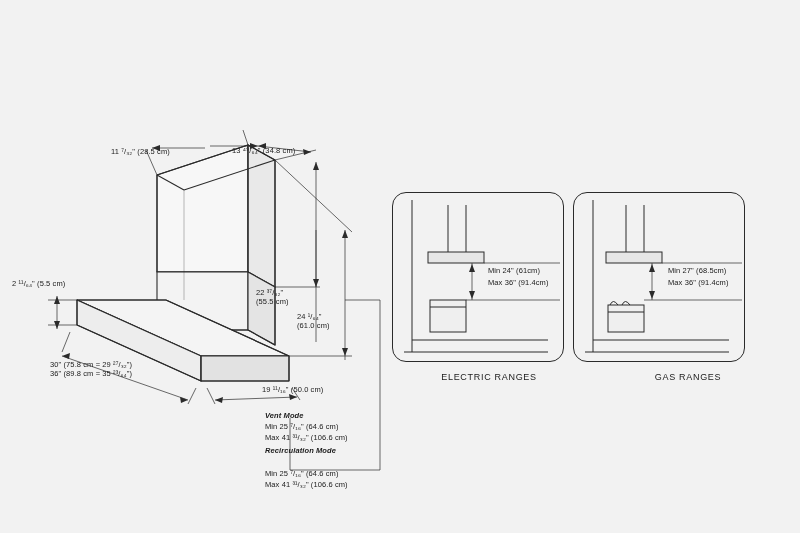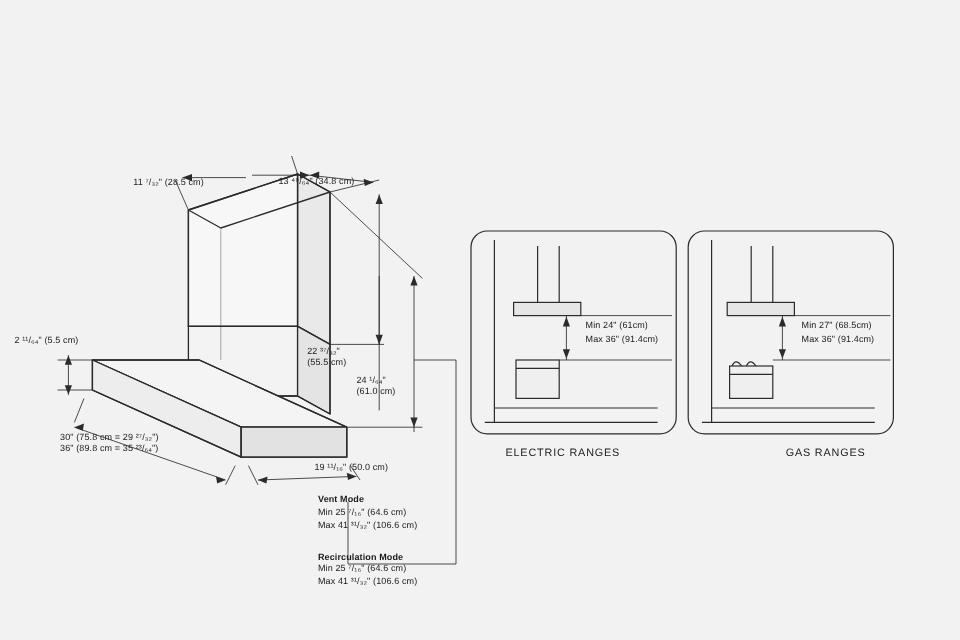--- a/index.html
+++ b/index.html
@@ -16,21 +16,21 @@
     overflow: hidden;
   }
   .lbl {
     position: absolute;
     font-size: 7.5px;
     color: #1a1a1a;
     line-height: 1.25;
     white-space: pre;
     letter-spacing: 0.1px;
   }
-  .lbl.bold { font-weight: bold; }
+  .lbl.bold { font-weight: bold; font-style: italic; }
   .cap {
     position: absolute;
     font-size: 9px;
     letter-spacing: 0.7px;
     color: #1a1a1a;
     text-align: center;
     white-space: pre;
   }
   svg { position: absolute; left: 0; top: 0; }
   .panel-box {
@@ -146,21 +146,21 @@
   <div class="lbl" style="left:297px; top:312px;">24 ¹/₆₄"
 (61.0 cm)</div>
   <div class="lbl" style="left:50px; top:360px;">30" (75.8 cm = 29 ²⁷/₃₂")
 36" (89.8 cm = 35 ²³/₆₄")</div>
   <div class="lbl" style="left:262px; top:385px;">19 ¹¹/₁₆" (50.0 cm)</div>
 
   <div class="lbl bold" style="left:265px; top:411px;">Vent Mode</div>
   <div class="lbl" style="left:265px; top:422px;">Min 25 ⁷/₁₆" (64.6 cm)</div>
   <div class="lbl" style="left:265px; top:433px;">Max 41 ³¹/₃₂" (106.6 cm)</div>
 
-  <div class="lbl bold" style="left:265px; top:460px;">Recirculation Mode</div>
+  <div class="lbl bold" style="left:265px; top:446px;">Recirculation Mode</div>
   <div class="lbl" style="left:265px; top:469px;">Min 25 ⁷/₁₆" (64.6 cm)</div>
   <div class="lbl" style="left:265px; top:480px;">Max 41 ³¹/₃₂" (106.6 cm)</div>
 
   <div class="panel-box" style="left:392px; top:192px; width:170px; height:168px;"></div>
   <svg width="800" height="533" viewBox="0 0 800 533">
     <g fill="none" stroke="#2b2b2b" stroke-width="1">
 
       <line x1="412" y1="200" x2="412" y2="352"></line>
       <line x1="404" y1="352" x2="548" y2="352"></line>
 
@@ -179,21 +179,21 @@
       <line x1="484" y1="263" x2="560" y2="263"></line>
       <line x1="466" y1="300" x2="560" y2="300"></line>
     </g>
     <g fill="#2b2b2b">
       <polygon points="472,264 469,272 475,272"></polygon>
       <polygon points="472,299 469,291 475,291"></polygon>
     </g>
   </svg>
   <div class="lbl" style="left:488px; top:266px;">Min 24" (61cm)</div>
   <div class="lbl" style="left:488px; top:278px;">Max 36" (91.4cm)</div>
-  <div class="cap" style="left:384px; top:372px; width:170px;">ELECTRIC RANGES</div>
+  <div class="cap" style="left:404px; top:372px; width:170px;">ELECTRIC RANGES</div>
 
   <div class="panel-box" style="left:573px; top:192px; width:170px; height:168px;"></div>
   <svg width="800" height="533" viewBox="0 0 800 533">
     <g fill="none" stroke="#2b2b2b" stroke-width="1">
       <line x1="593" y1="200" x2="593" y2="352"></line>
       <line x1="585" y1="352" x2="729" y2="352"></line>
       <line x1="626" y1="205" x2="626" y2="252"></line>
       <line x1="644" y1="205" x2="644" y2="252"></line>
       <rect x="606" y="252" width="56" height="11" fill="#e6e6e6"></rect>
       <rect x="608" y="305" width="36" height="27" fill="#efefef"></rect>

